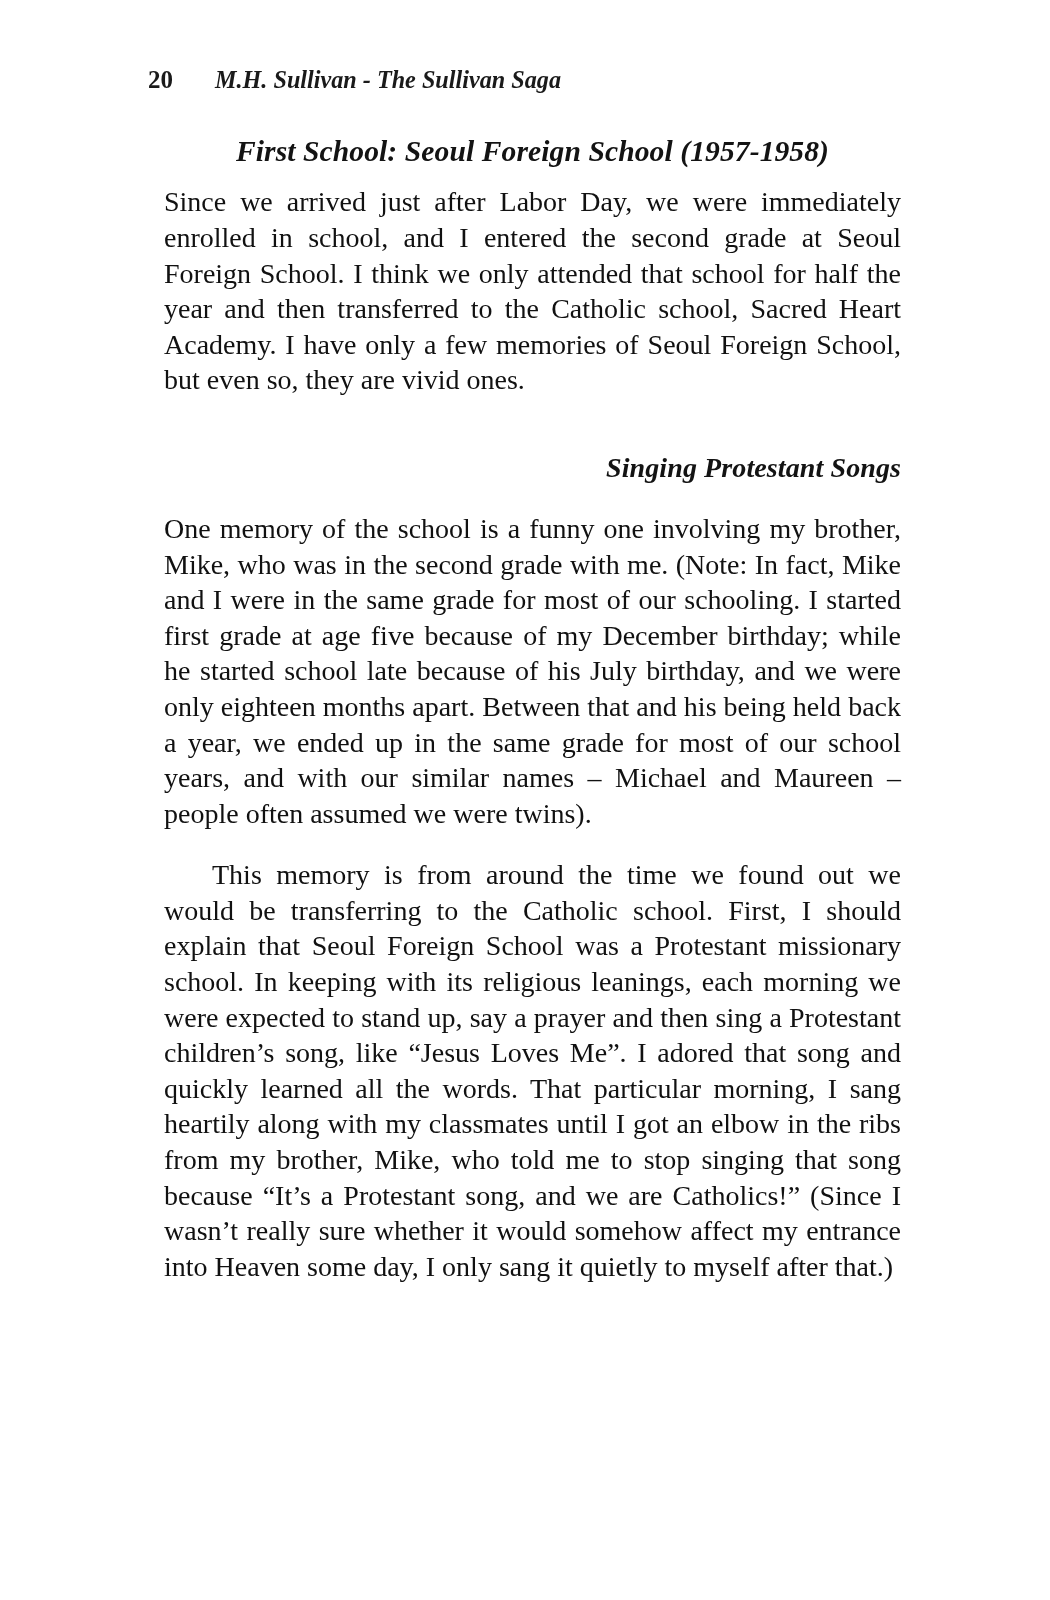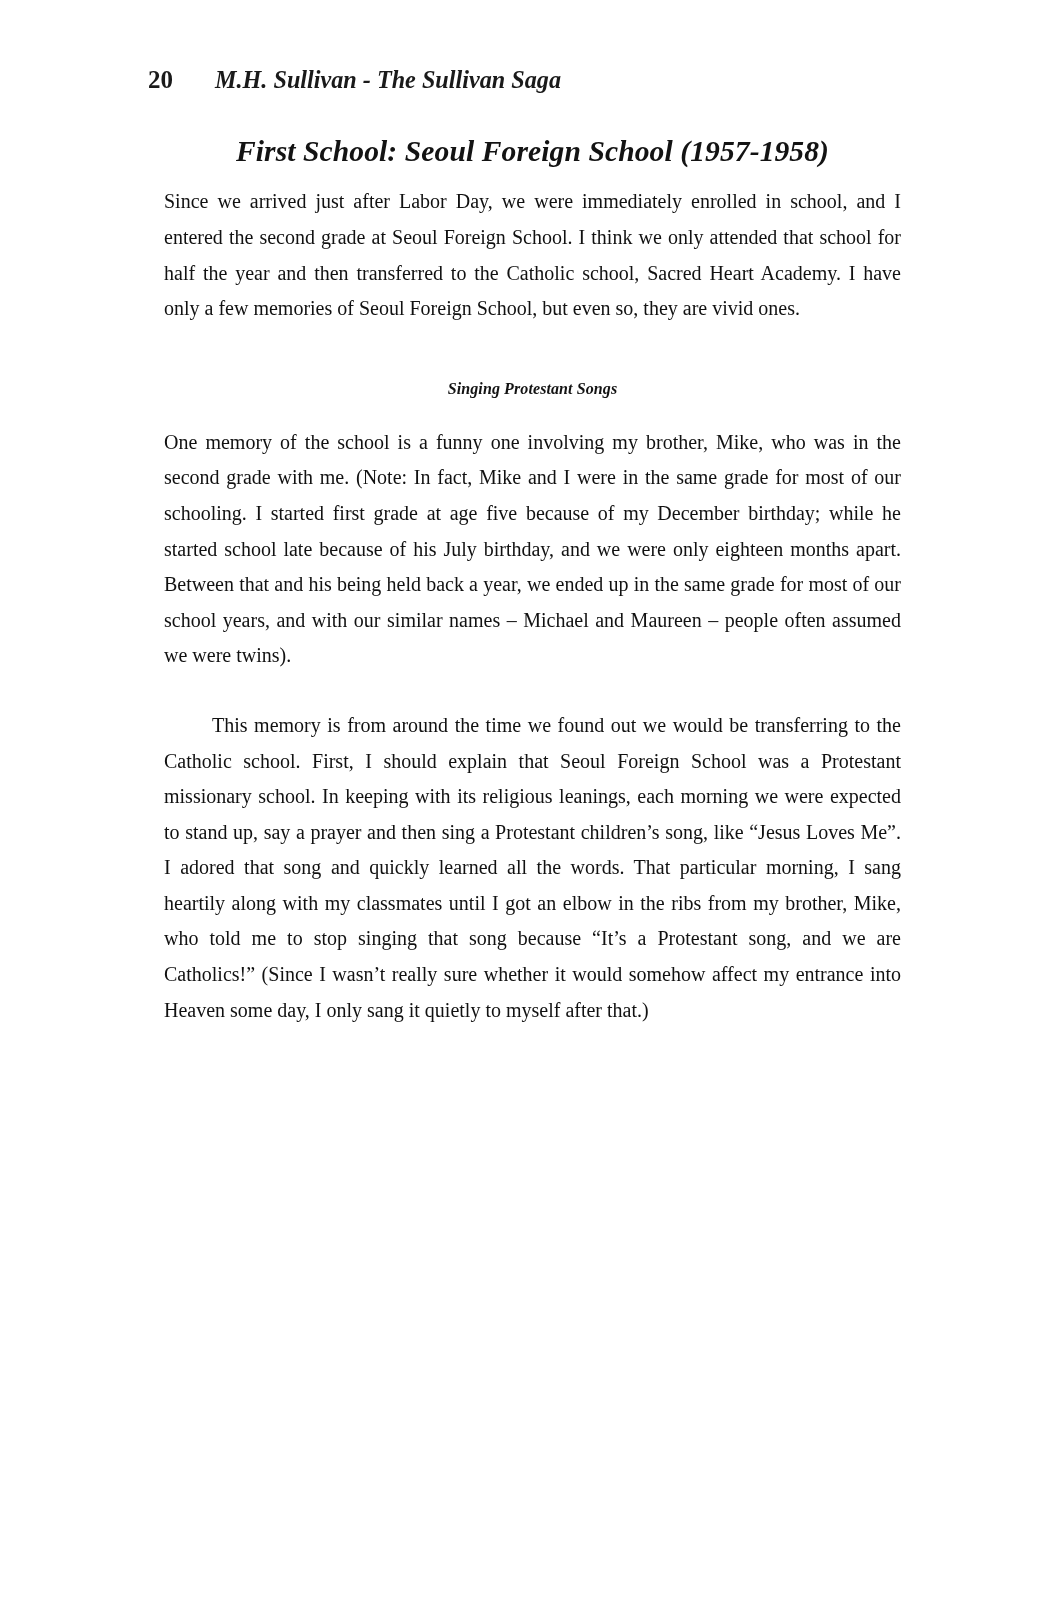--- a/index.html
+++ b/index.html
@@ -70,47 +70,47 @@
     line-height: 1.28;
     letter-spacing: 0.1px;
     transform: scaleX(0.985);
     transform-origin: center center;
   }
 
   h2.sub-title {
     font-family: "Liberation Serif", "DejaVu Serif", serif;
     font-weight: bold;
     font-style: italic;
-    font-size: 16px;
+    font-size: 28px;
     color: #131313;
-    text-align: center;
+    text-align: right;
     margin: 52px 0 26px 0;
     padding: 0;
     line-height: 1.25;
     letter-spacing: 0.1px;
   }
 
   p.body-par {
     font-family: "Liberation Serif", "DejaVu Serif", serif;
     font-weight: normal;
     font-style: normal;
-    font-size: 20px;
+    font-size: 28px;
     color: #111111;
     text-align: justify;
     text-justify: inter-word;
     line-height: 35.6px;
     margin: 0;
     padding: 0;
     word-spacing: 0px;
     hyphens: none;
     -webkit-hyphens: none;
   }
 
   p.body-par + p.body-par {
-    margin-top: 34px;
+    margin-top: 26px;
     font-family: Liberation Serif, serif;
   }
 
   p.indent {
     text-indent: 48px;
   }
 
   
 </style>
 </head>

